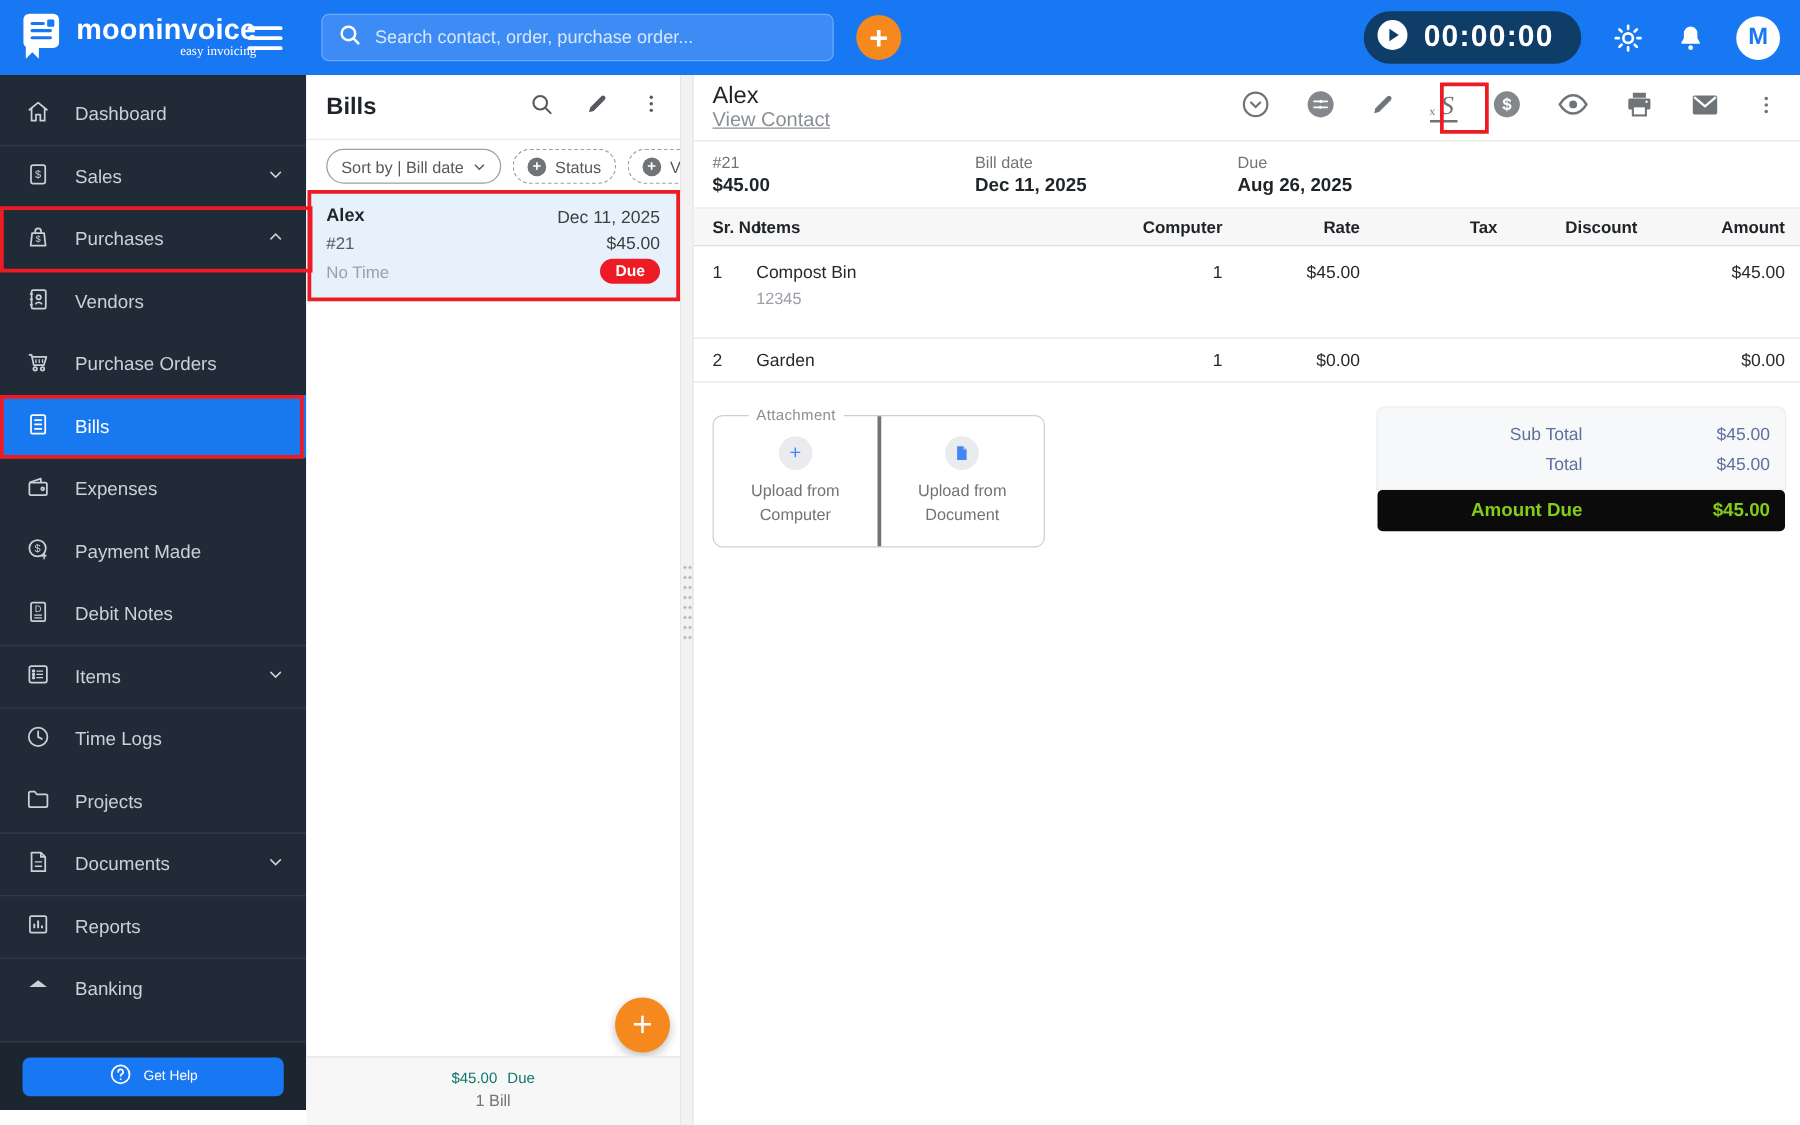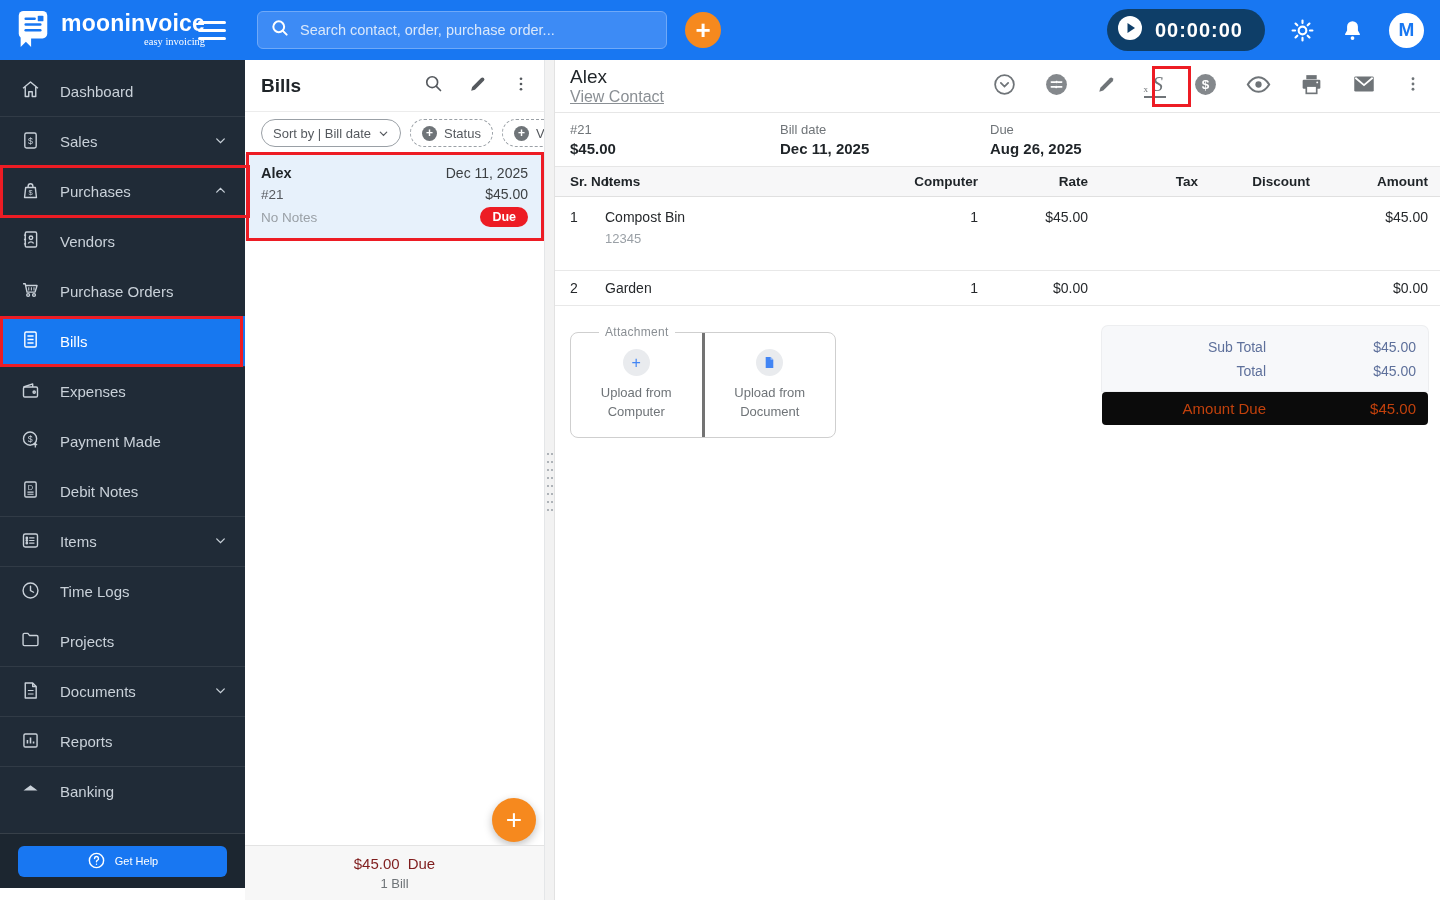--- a/index.html
+++ b/index.html
@@ -13,21 +13,21 @@
   .brand-name { font-size:23px; font-weight:bold; letter-spacing:.2px; }
   .brand-tag { font-size:10.5px; font-family:"Liberation Serif", serif; text-align:right; margin-top:2px; }
   .hamburger { width:28px; display:flex; flex-direction:column; gap:5px; cursor:pointer; margin-left:12px; }
   .hamburger i { display:block; height:3px; background:#fff; border-radius:2px; }
   .search-wrap { margin-left:31px; width:410px; height:38px; background:#3D8BF5; border:1px solid #6FA9F8; border-radius:6px; display:flex; align-items:center; padding:0 12px; gap:10px; }
   .search-wrap input { flex:1; background:transparent; border:none; outline:none; color:#fff; font-size:14.5px; }
   .search-wrap input::placeholder { color:#E2EDFC; opacity:.95; }
   .add-btn { width:36px; height:36px; border-radius:50%; background:#F6891E; color:#fff; border:none; font-size:26px; line-height:34px; text-align:center; margin-left:18px; cursor:pointer; font-weight:bold; }
   .topbar-right { margin-left:auto; display:flex; align-items:center; gap:24px; padding-right:16px; }
   .timer-pill { display:flex; align-items:center; gap:12px; background:#0E3E68; border-radius:24px; height:42px; padding:0 22px 0 10px; cursor:pointer; }
-  .timer-text { color:#fff; font-size:20px; font-weight:bold; letter-spacing:1px; }
+  .timer-text { color:#fff; font-size:24px; font-weight:bold; letter-spacing:1px; }
   .icon-btn { background:none; border:none; cursor:pointer; display:flex; align-items:center; }
   .avatar { width:35px; height:35px; border-radius:50%; background:#fff; color:#1877F2; font-size:19px; font-weight:bold; display:flex; align-items:center; justify-content:center; cursor:pointer; }
 
   
   .sidebar { position:absolute; left:0; top:60px; width:245px; bottom:12px; background:#202B37; overflow:hidden; }
   .side-items { position:absolute; left:0; top:6px; right:0; bottom:55px; overflow:hidden; }
   .side-item { height:50px; display:flex; align-items:center; gap:19px; padding:0 18px 0 20px; color:#C9D1D9; font-size:15px; cursor:pointer; }
   .side-item.sep { border-top:1px solid rgba(255,255,255,.08); }
   .side-item .chev { margin-left:auto; }
   .side-item.active { background:#1778F0; color:#fff; }
@@ -48,21 +48,21 @@
   .bill-card { height:87px; background:#E7F1FB; padding:11px 16px 0 16px; cursor:pointer; }
   .bc-row { display:flex; justify-content:space-between; align-items:center; margin-bottom:5px; }
   .bc-name { font-size:14.5px; font-weight:bold; color:#1f2428; }
   .bc-date { font-size:14px; color:#3c4043; }
   .bc-num { font-size:13.5px; color:#55595e; }
   .bc-amt { font-size:14px; color:#3c4043; }
   .bc-notes { font-size:13.5px; color:#9aa0a6; }
   .due-pill { background:#ED1C24; color:#fff; font-size:12.5px; font-weight:bold; border-radius:11px; padding:3px 12px; }
   .fab { position:absolute; right:8px; bottom:58px; width:44px; height:44px; border-radius:50%; background:#F6891E; border:none; color:#fff; font-size:28px; line-height:40px; cursor:pointer; box-shadow:0 3px 8px rgba(0,0,0,.25); }
   .bp-footer { position:absolute; left:0; right:0; bottom:0; height:55px; background:#F7F7F7; border-top:1px solid #E3E3E3; text-align:center; padding-top:9px; }
-  .bpf-line1 { font-size:15px; color:#7f1d1d; }
+  .bpf-line1 { font-size:12px; color:#0f766e; }
   .bpf-line1 .st { margin-left:8px; }
   .bpf-line2 { font-size:13px; color:#6f7478; margin-top:4px; }
 
   
   .splitter { position:absolute; left:545px; top:60px; width:10px; bottom:0; background:#F2F2F2; border-right:1px solid #E2E2E2; }
   .split-handle { position:absolute; left:1px; top:390px; width:8px; height:64px; cursor:col-resize;
     background-image:radial-gradient(circle, #AEB3B8 1px, transparent 1.4px); background-size:4px 8px; background-position:0 0; }
 
   
   .detail { position:absolute; left:555px; top:60px; right:0; bottom:0; background:#fff; overflow:hidden; }
@@ -96,21 +96,21 @@
   .attach-legend { position:absolute; top:-8px; left:28px; background:#fff; padding:0 6px; font-size:12px; color:#8a8f94; letter-spacing:.3px; }
   .attach-half { flex:1; display:flex; flex-direction:column; align-items:center; justify-content:center; gap:8px; cursor:pointer; }
   .attach-half + .attach-half { border-left:3px solid #737373; }
   .attach-circle { width:27px; height:27px; border-radius:50%; background:#E9EBEE; display:flex; align-items:center; justify-content:center; color:#4285F4; font-size:16px; }
   .attach-label { font-size:13px; color:#6f7478; text-align:center; line-height:1.4; width:110px; }
 
   .totals-box { width:326px; }
   .totals-light { background:#F7F8FA; border-radius:6px 6px 0 0; padding:9px 0 8px 0; box-shadow:0 0 0 1px #EDEEF0; }
   .totals-row { display:grid; grid-template-columns:1fr 150px; padding:0 12px; height:24px; align-items:center; font-size:14px; color:#5E709B; }
   .totals-row div { text-align:right; }
-  .totals-due { background:#0B0B0B; border-radius:4px; margin-top:1px; height:33px; display:grid; grid-template-columns:1fr 150px; align-items:center; padding:0 12px; color:#c2410c; font-size:15px; font-weight:normal; }
+  .totals-due { background:#0B0B0B; border-radius:4px; margin-top:1px; height:33px; display:grid; grid-template-columns:1fr 150px; align-items:center; padding:0 12px; color:#84cc16; font-size:15px; font-weight:bold; }
   .totals-due div { text-align:right; }
 
   
   .anno { position:absolute; border:3px solid #ED1C24; z-index:60; pointer-events:none; }
   .anno-purchases { left:0; top:165px; width:250px; height:53px; }
   .anno-bills-item { left:0; top:316px; width:243px; height:51px; }
   .anno-card { left:246px; top:152px; width:298px; height:89px; }
   .anno-sig { left:1152px; top:66px; width:39px; height:41px; }
 </style>
 </head>
@@ -382,21 +382,21 @@
   <div class="bill-card">
     <div class="bc-row">
       <span class="bc-name">Alex</span>
       <span class="bc-date">Dec 11, 2025</span>
     </div>
     <div class="bc-row">
       <span class="bc-num">#21</span>
       <span class="bc-amt">$45.00</span>
     </div>
     <div class="bc-row">
-      <span class="bc-notes">No Notes</span>
+      <span class="bc-notes">No Time</span>
       <span class="due-pill">Due</span>
     </div>
   </div>
 
   <button class="fab">+</button>
 
   <div class="bp-footer">
     <div class="bpf-line1">
       <span>$45.00</span><span class="st">Due</span>
     </div>

